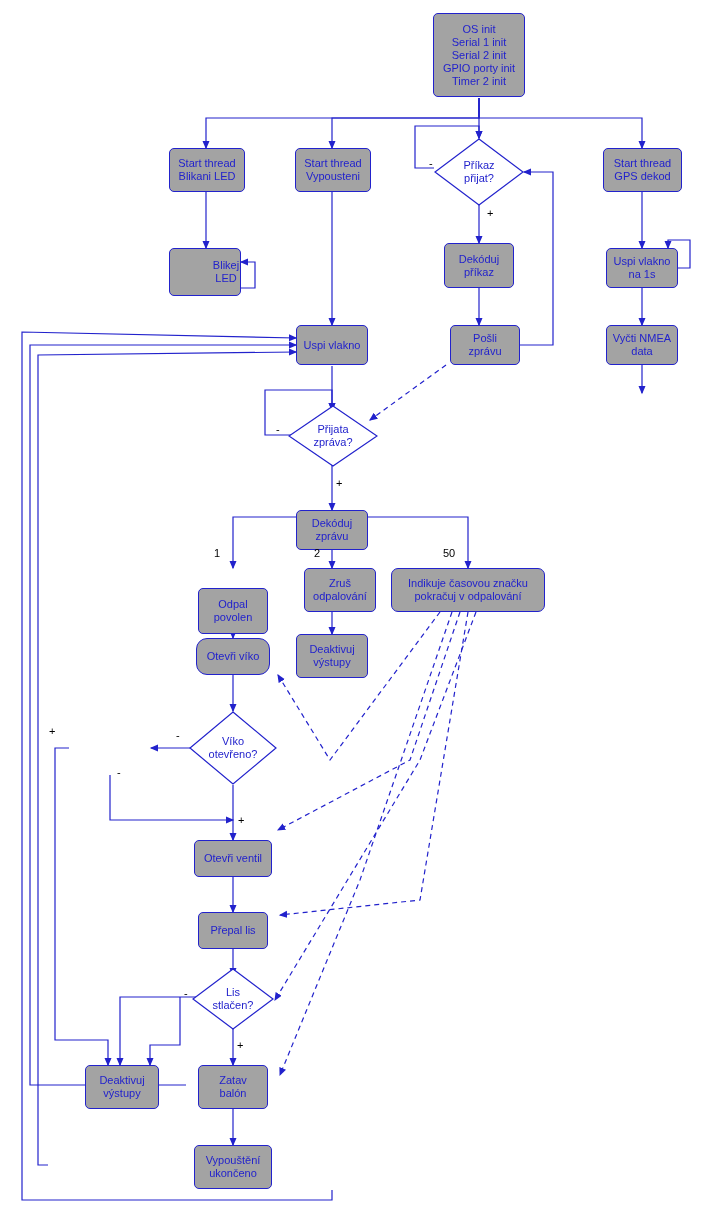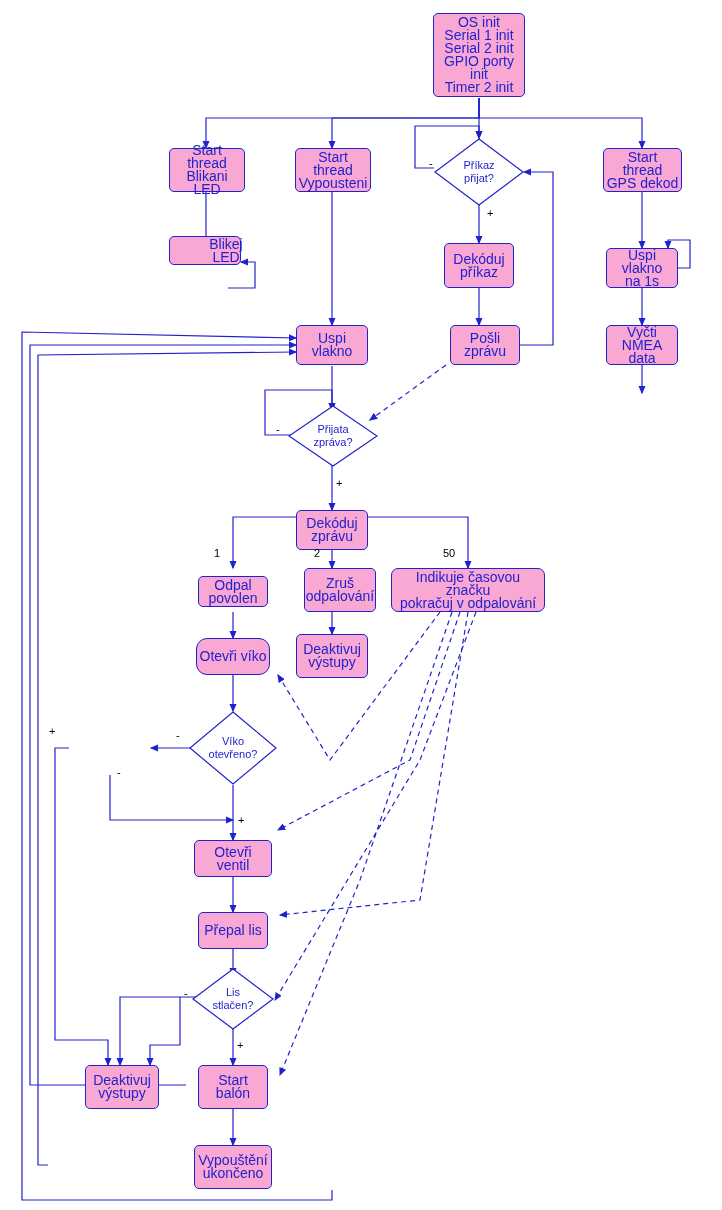--- a/index.html
+++ b/index.html
@@ -13,23 +13,23 @@
     height: 1210px;
     background: #ffffff;
     font-family: "Liberation Sans", sans-serif;
     overflow: hidden;
   }
   .node {
     position: absolute;
     box-sizing: border-box;
     border: 1px solid #2222cc;
     border-radius: 5px;
-    background: #f9a8d4;
+    background: #a3a3a3;
     color: #2222cc;
-    font-size: 14px;
+    font-size: 11px;
     line-height: 13px;
     text-align: center;
     display: flex;
     align-items: center;
     justify-content: center;
     white-space: pre-line;
     padding: 1px 2px;
   }
   .diamond-wrap {
     position: absolute;
@@ -165,21 +165,21 @@
 GPS dekod</div>
 
   <div class="diamond-wrap" style="left:434px;top:138px;width:90px;height:68px;">
     <svg class="shape" viewBox="0 0 90 68" xmlns="http://www.w3.org/2000/svg">
       <polygon points="45,1 89,34 45,67 1,34" fill="#ffffff" stroke="#2222cc" stroke-width="1.2"></polygon>
     </svg>
     <div class="dlabel">Příkaz
 přijat?</div>
   </div>
 
-  <div class="node" style="left:169px;top:236px;width:72px;height:29px;padding-left:44px;">Blikej LED</div>
+  <div class="node" style="left:169px;top:248px;width:72px;height:48px;padding-left:44px;">Blikej LED</div>
   <div class="node" style="left:444px;top:243px;width:70px;height:45px;">Dekóduj
 příkaz</div>
   <div class="node" style="left:606px;top:248px;width:72px;height:40px;">Uspi vlakno
 na 1s</div>
 
   <div class="node" style="left:296px;top:325px;width:72px;height:40px;">Uspi vlakno</div>
   <div class="node" style="left:444px;top:325px;width:70px;height:40px;margin-left:6px;">Pošli
 zprávu</div>
   <div class="node" style="left:606px;top:325px;width:72px;height:40px;">Vyčti NMEA
 data</div>
@@ -188,21 +188,21 @@
     <svg class="shape" viewBox="0 0 90 62" xmlns="http://www.w3.org/2000/svg">
       <polygon points="45,1 89,31 45,61 1,31" fill="#ffffff" stroke="#2222cc" stroke-width="1.2"></polygon>
     </svg>
     <div class="dlabel">Přijata
 zpráva?</div>
   </div>
 
   <div class="node" style="left:296px;top:510px;width:72px;height:40px;">Dekóduj
 zprávu</div>
 
-  <div class="node" style="left:198px;top:576px;width:70px;height:31px;">Odpal
+  <div class="node" style="left:198px;top:588px;width:70px;height:46px;">Odpal
 povolen</div>
   <div class="node" style="left:296px;top:568px;width:72px;height:44px;margin-left:8px;">Zruš
 odpalování</div>
   <div class="node" style="left:391px;top:568px;width:154px;height:44px;border-radius:7px;">Indikuje časovou značku
 pokračuj v odpalování</div>
 
   <div class="node" style="left:196px;top:638px;width:74px;height:37px;border-radius:11px;">Otevři víko</div>
   <div class="node" style="left:296px;top:634px;width:72px;height:44px;">Deaktivuj
 výstupy</div>
 
@@ -221,21 +221,21 @@
   <div class="diamond-wrap" style="left:192px;top:968px;width:82px;height:62px;">
     <svg class="shape" viewBox="0 0 82 62" xmlns="http://www.w3.org/2000/svg">
       <polygon points="41,1 81,31 41,61 1,31" fill="#ffffff" stroke="#2222cc" stroke-width="1.2"></polygon>
     </svg>
     <div class="dlabel">Lis
 stlačen?</div>
   </div>
 
   <div class="node" style="left:85px;top:1065px;width:74px;height:44px;">Deaktivuj
 výstupy</div>
-  <div class="node" style="left:198px;top:1065px;width:70px;height:44px;">Start
+  <div class="node" style="left:198px;top:1065px;width:70px;height:44px;">Zatav
 balón</div>
   <div class="node" style="left:194px;top:1145px;width:78px;height:44px;">Vypouštění
 ukončeno</div>
 
   <div class="edge-label" style="left:429px;top:158px;">-</div>
   <div class="edge-label" style="left:487px;top:208px;">+</div>
   <div class="edge-label" style="left:276px;top:424px;">-</div>
   <div class="edge-label" style="left:336px;top:478px;">+</div>
   <div class="edge-label" style="left:214px;top:548px;">1</div>
   <div class="edge-label" style="left:314px;top:548px;">2</div>

